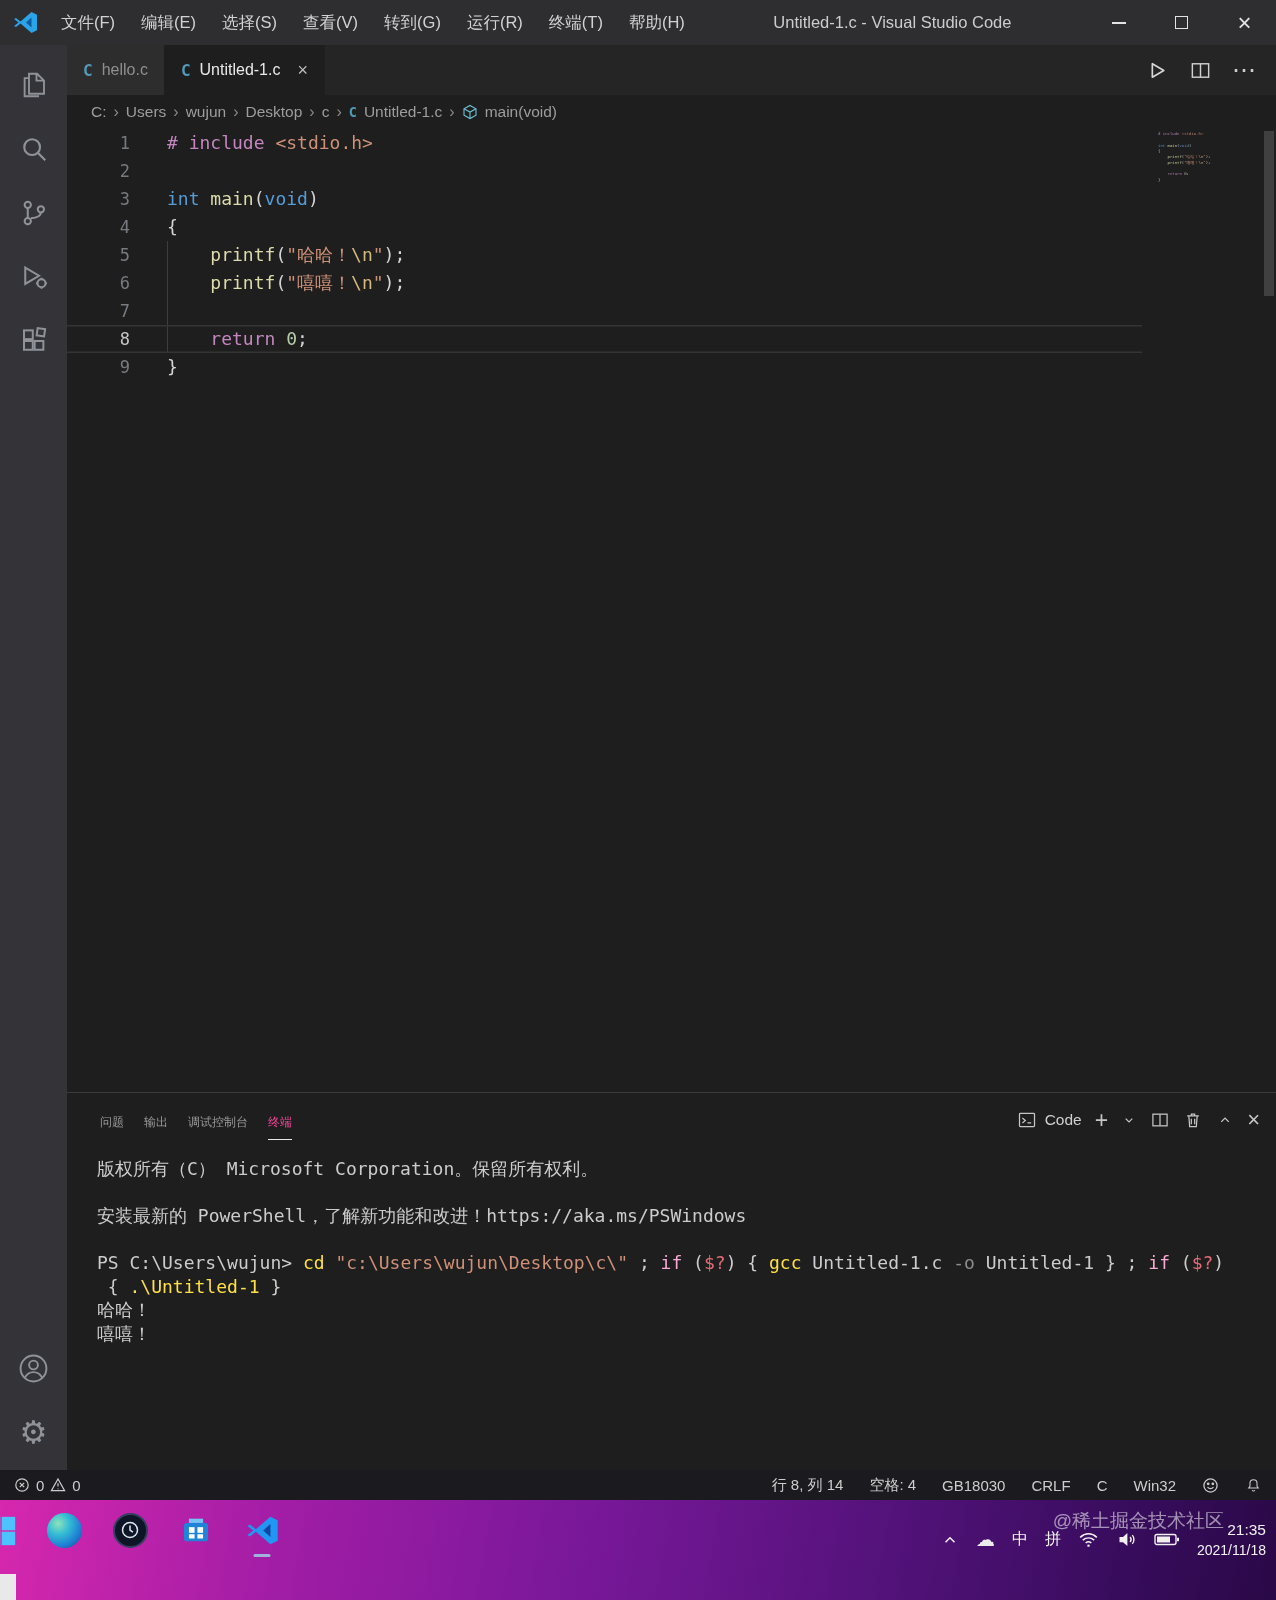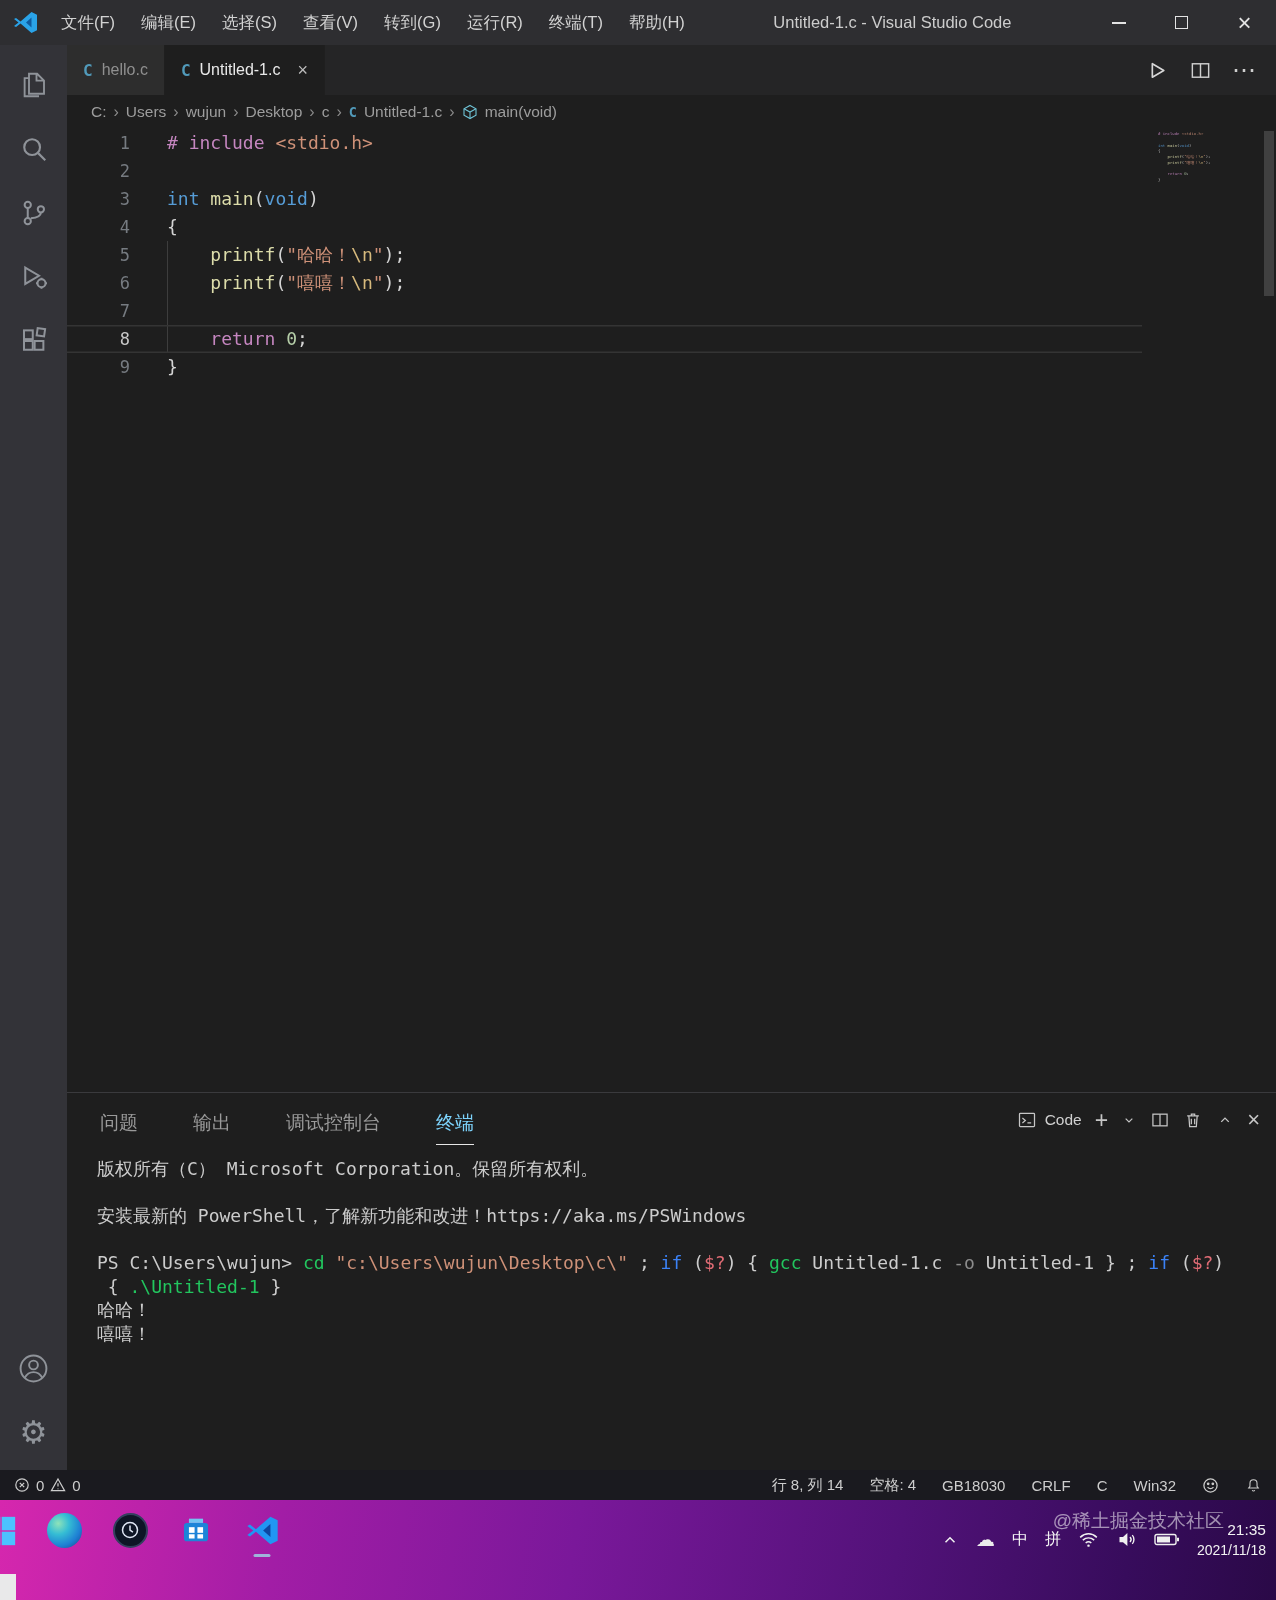--- a/index.html
+++ b/index.html
@@ -59,31 +59,31 @@
   .ek-kw{color:#569cd6}.ek-fn{color:#dcdcaa}.ek-num{color:#b5cea8}
   
   .minimap{position:absolute;top:2px;right:26px;width:92px;height:70px;overflow:hidden;opacity:.85;z-index:2}
   #minimap-content{transform:scale(.22);transform-origin:0 0;width:430px}
   .mm-row{height:26px;line-height:26px;white-space:pre;font-size:18px}
   .editor-scrollbar{position:absolute;top:2px;right:2px;width:10px;height:165px;background:rgba(120,120,120,.38);z-index:3}
 
   
   .panel{height:378px;flex:0 0 auto;border-top:1px solid #3a3a3d;background:#1e1e1e;display:flex;flex-direction:column}
   .panel-header{height:54px;display:flex;align-items:center;padding:0 16px 0 33px;flex:0 0 auto}
-  .panel-tabs{display:flex;gap:55px;font-size:19px;color:#9a9a9a}
+  .panel-tabs{display:flex;gap:20px;font-size:12px;color:#9a9a9a}
   .panel-tab{padding:14px 0 8px 0}
-  .panel-tab.active{color:#7dd3fc;border-bottom:1.5px solid #e7e7e7}
+  .panel-tab.active{color:#ec4899;border-bottom:1.5px solid #e7e7e7}
   .panel-actions{margin-left:auto;display:flex;align-items:center;gap:13px;color:#c6c6c6}
   .terminal-chip{display:flex;align-items:center;gap:8px;font-size:15.5px;color:#d0d0d0}
   .i-plus::before{content:"+";font-size:23px;line-height:1;color:#c6c6c6}
   .i-close::before{content:"×";font-size:22px;line-height:1;color:#c6c6c6}
   .terminal{flex:1;padding:10px 0 0 30px;font-family:"DejaVu Sans Mono","Liberation Mono",monospace;font-size:18px;line-height:23.5px;color:#cccccc;overflow:hidden}
   .term-row{white-space:pre;min-height:23.5px}
-  .tk-d{color:#cccccc}.tk-cmd{color:#22c55e}.tk-str{color:#ce9178}
-  .tk-kw{color:#3b82f6}.tk-var{color:#e06c75}.tk-par{color:#8c8c8c}
+  .tk-d{color:#cccccc}.tk-cmd{color:#fde047}.tk-str{color:#ce9178}
+  .tk-kw{color:#f9a8d4}.tk-var{color:#e06c75}.tk-par{color:#8c8c8c}
   .tk-cursor{display:inline-block;width:10px;height:20px;background:#b4bac2;vertical-align:middle;color:transparent}
 
   
   .statusbar{position:absolute;left:0;right:0;top:1470px;height:30px;background:#1a1a1f;display:flex;align-items:center;padding:0 14px;font-size:15px;color:#cdcdcd;z-index:25}
   .sb-group{display:flex;align-items:center;gap:6px}
   .sb-right{margin-left:auto;display:flex;align-items:center;gap:26px}
   .sb-item{white-space:nowrap}
 
   
   .taskbar{position:absolute;left:0;right:0;top:1500px;height:104px;background:linear-gradient(100deg,#d627ae 0%,#a21da6 22%,#7a189a 45%,#521279 70%,#370c5c 88%,#2a0947 100%);overflow:hidden;z-index:20}

